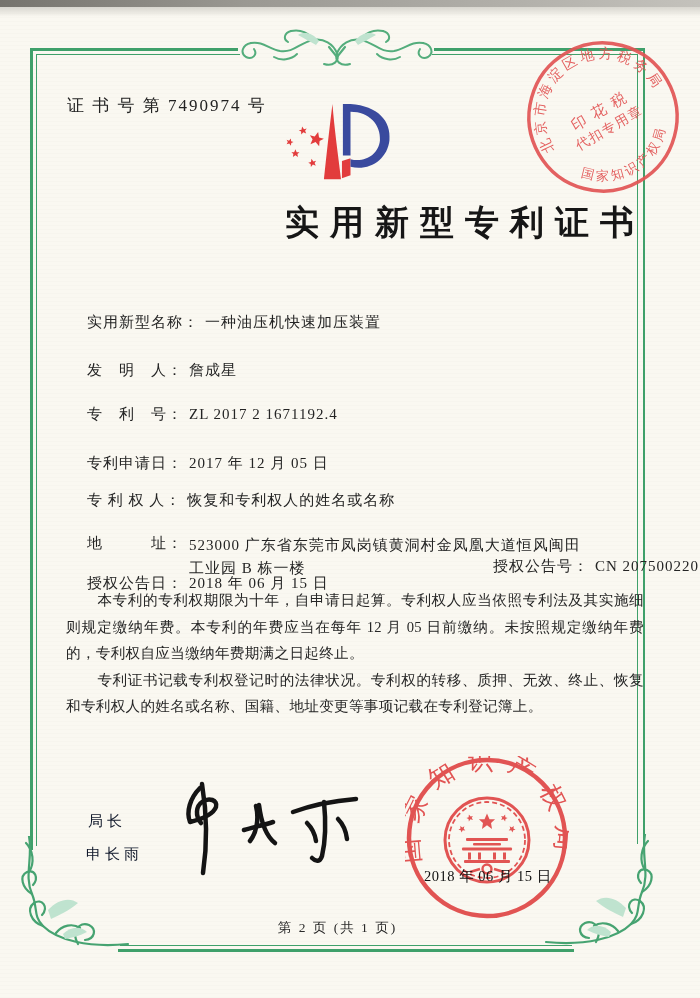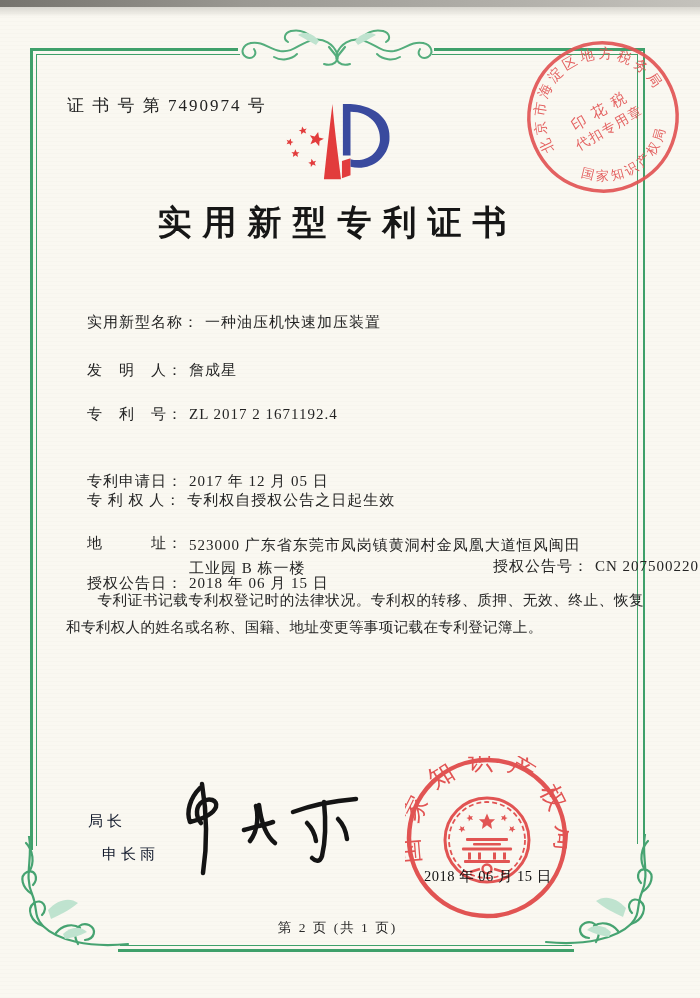--- a/index.html
+++ b/index.html
@@ -12,21 +12,21 @@
   #scan-edge{position:absolute;top:0;left:0;right:0;height:7px;
         background:linear-gradient(90deg,#75736d,#9a9892 35%,#b3b1ab 75%,#c4c2bc);}
   #scan-edge-fade{position:absolute;top:7px;left:0;right:0;height:10px;
         background:linear-gradient(#d8d6cf,rgba(250,248,241,0));}
 
   .line{position:absolute;background:#3fa06a;}
   .ornament{position:absolute;}
 
   .certno{position:absolute;left:67px;top:94px;font-size:17px;letter-spacing:2px;color:#222;}
 
-  .title{position:absolute;left:30px;width:615px;top:200px;text-align:center;
+  .title{position:absolute;left:30px;width:615px;top:200px;text-align:right;
          font-size:34px;font-weight:600;letter-spacing:11px;color:#161616;}
 
   .row{position:absolute;left:68px;font-size:15px;letter-spacing:1px;color:#242424;white-space:pre;}
   .row .val{margin-left:6px;}
   .addr-val{display:inline-block;vertical-align:top;width:430px;white-space:normal;line-height:23px;}
   .grant2{position:absolute;left:385px;top:0;white-space:pre;margin-left:40px;}
 
   .paras{position:absolute;left:66px;top:587px;width:578px;font-size:14.6px;
          line-height:26.6px;letter-spacing:0.3px;color:#262626;text-align:justify;}
   .paras p{margin:0;text-indent:2.15em;}
@@ -153,40 +153,41 @@
 
   <div class="row" style="top:296px;">
     <span>实用新型名称：</span><span class="val">一种油压机快速加压装置</span>
   </div>
   <div class="row" style="top:344px;">
     <span>发　明　人：</span><span class="val">詹成星</span>
   </div>
   <div class="row" style="top:388px;">
     <span>专　利　号：</span><span class="val">ZL 2017 2 1671192.4</span>
   </div>
-  <div class="row" style="top:455px;text-align:right;">
+  <div class="row" style="top:437px;text-align:right;">
     <span>专利申请日：</span><span class="val">2017 年 12 月 05 日</span>
   </div>
   <div class="row" style="top:474px;">
-    <span>专 利 权 人：</span><span class="val">专利权自授权公告之日起生效</span>
+    <span>专 利 权 人：</span><span class="val">恢复和专利权人的姓名或名称</span>
   </div>
   <div class="row" style="top:517px;">
     <span>地　　　址：</span><span class="val addr-val"><span>523000 广东省东莞市凤岗镇黄洞村金凤凰大道恒风闽田</span><br><span>工业园 B 栋一楼</span></span>
   </div>
   <div class="row" style="top:557px;width:570px;">
     <span>授权公告日：</span><span class="val">2018 年 06 月 15 日</span>
     <span class="grant2"><span>授权公告号：</span><span class="val">CN 207500220 U</span></span>
   </div>
 
   <div class="paras">
+    <p>本专利的专利权期限为十年，自申请日起算。专利权人应当依照专利法及其实施细则规定缴纳年费。本专利的年费应当在每年 12 月 05 日前缴纳。未按照规定缴纳年费的，专利权自应当缴纳年费期满之日起终止。</p>
     <p>专利证书记载专利权登记时的法律状况。专利权的转移、质押、无效、终止、恢复和专利权人的姓名或名称、国籍、地址变更等事项记载在专利登记簿上。</p>
   </div>
 
   <div class="signer" style="top:812px;">局长</div>
-  <div class="signer" style="top:845px;left:102px;">申长雨</div>
+  <div class="signer" style="top:845px;left:86px;">申长雨</div>
 
   <svg class="sig-wrap" viewBox="0 0 215 105">
     <g stroke="#141414" stroke-width="4.5" fill="none" stroke-linecap="round" stroke-linejoin="round">
       <path d="M40,10 C30,20 26,34 30,44 C42,41 53,37 56,29 C58,22 49,19 42,24 C36,28 35,38 41,45"></path>
       <path d="M42,6 C46,30 48,62 43,95"></path>
       <path d="M96,28 C99,40 97,54 90,63"></path>
       <path d="M84,52 C94,49 104,47 113,44"></path>
       <path d="M99,27 C101,43 106,58 115,65"></path>
       <path d="M133,34 C152,27 172,23 196,21"></path>
       <path d="M164,24 C166,44 166,61 162,78 C160,84 156,84 152,80"></path>

